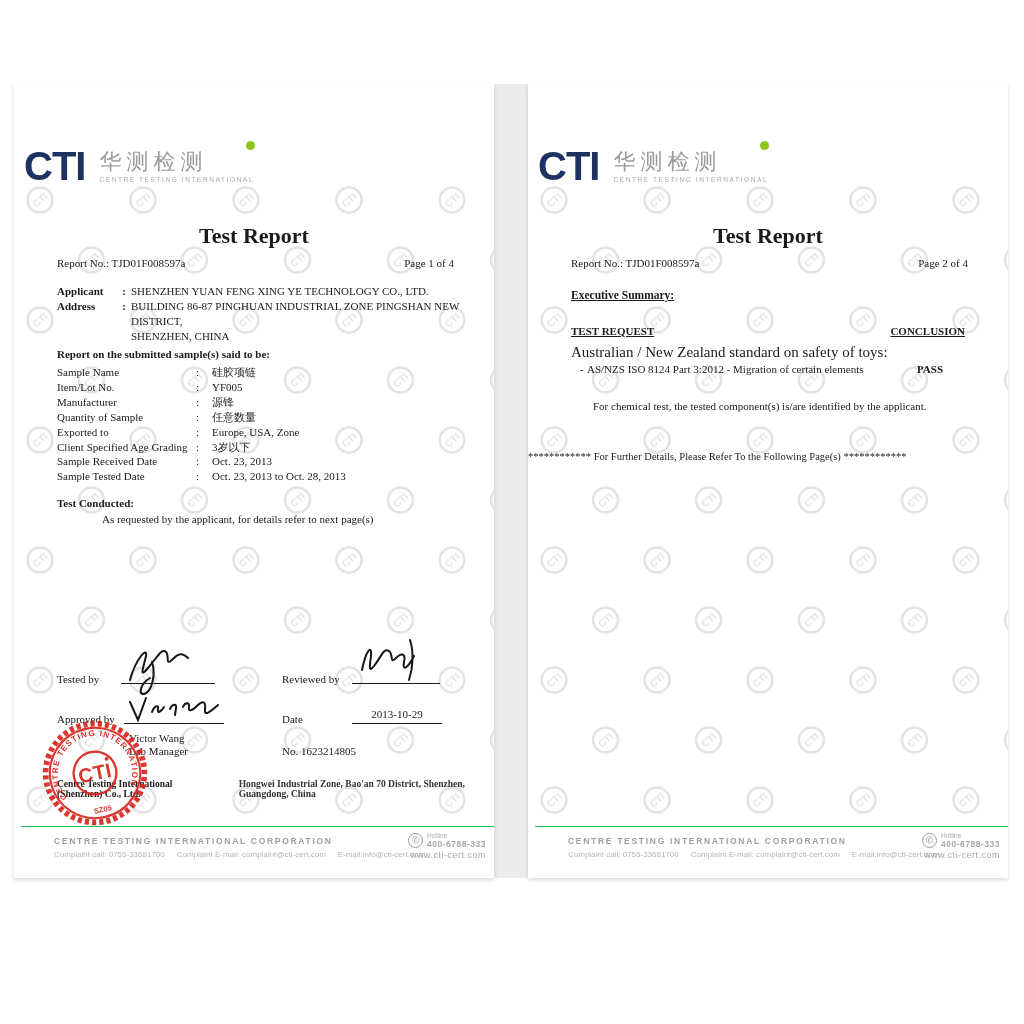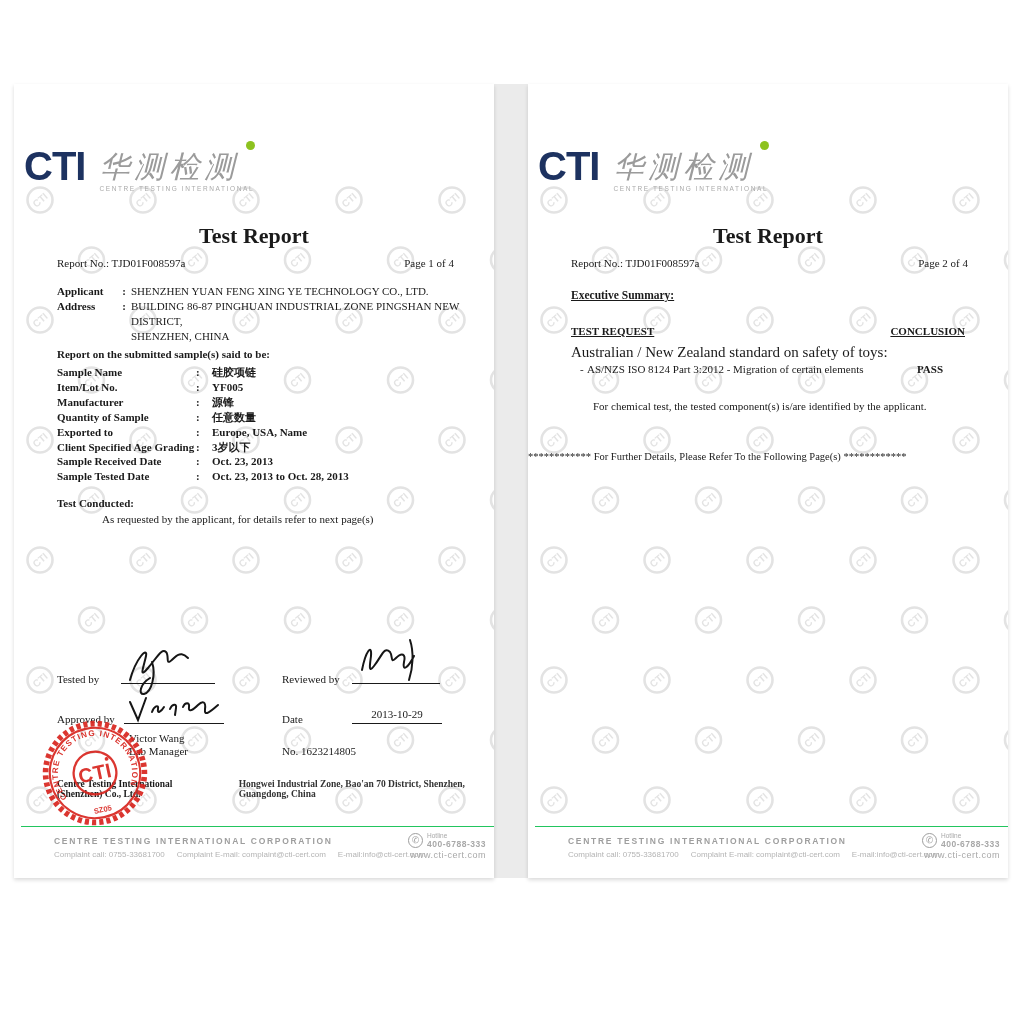--- a/index.html
+++ b/index.html
@@ -15,42 +15,42 @@
 
   .wm-svg { position:absolute; left:0; top:88px; width:480px; height:650px; pointer-events:none; }
 
   
   .logo { position:absolute; top:64px; left:10px; display:flex; align-items:flex-start; }
   .cti-word { font-family:"Liberation Sans", sans-serif; font-weight:bold; font-size:40px;
               line-height:.9; color:#1d3260; position:relative; letter-spacing:-1px; }
   .cti-dot { position:absolute; right:-1px; top:-7px; width:9px; height:9px; border-radius:50%;
              background:#8dc21f; }
   .logo-right { margin-left:14px; margin-top:2px; }
-  .logo-cn { font-family:"DejaVu Sans", sans-serif; font-size:30px; line-height:1.1;
-             color:#9b9b9b; letter-spacing:5px; font-weight:500;font-style:italic; }
+  .logo-cn { font-family:"DejaVu Sans", sans-serif; font-size:22px; line-height:1.1;
+             color:#9b9b9b; letter-spacing:5px; font-weight:500; }
   .logo-sub { font-family:"Liberation Sans", sans-serif; font-size:6.5px; letter-spacing:1.6px;
               color:#aaaaaa; margin-top:2px; }
 
   
   .title { position:absolute; top:139px; left:0; width:100%; text-align:center;
            font-size:22px; font-weight:bold; }
   .meta-row { position:absolute; top:173px; left:43px; right:40px; font-size:11px;
               display:flex; justify-content:space-between; }
   .b { font-weight:bold; }
   .u { text-decoration:underline; }
 
   
   .applicant-block { position:absolute; top:200px; left:43px; right:28px; font-size:11px; }
   .app-row { display:flex; line-height:15px; }
   .app-label { font-weight:bold; width:60px; }
   .app-colon { font-weight:bold; width:14px; text-align:center; }
   .app-val { flex:1; }
 
   .sample-heading { position:absolute; top:264px; left:43px; font-size:11px; font-weight:bold; }
-  .sample-table { position:absolute; top:281px; left:43px; right:28px; font-size:11px;font-weight:bold; }
+  .sample-table { position:absolute; top:281px; left:43px; right:28px; font-size:11px; }
   .s-row { display:flex; line-height:14.9px; }
   .s-label { width:139px; }
   .s-colon { width:16px; }
   .s-val { flex:1; }
 
   .tc-heading { position:absolute; top:413px; left:43px; font-size:11px; font-weight:bold; }
   .tc-text { position:absolute; top:429px; left:43px; font-size:11px;margin-left:45px; }
 
   .sig-label { position:absolute; font-size:11px; }
   .sig-line { position:absolute; border-bottom:1px solid #1a1a1a; }
@@ -170,21 +170,21 @@
       <span class="s-val">源锋</span>
     </div>
     <div class="s-row">
       <span class="s-label">Quantity of Sample</span>
       <span class="s-colon">:</span>
       <span class="s-val">任意数量</span>
     </div>
     <div class="s-row">
       <span class="s-label">Exported to</span>
       <span class="s-colon">:</span>
-      <span class="s-val">Europe, USA, Name</span>
+      <span class="s-val">Europe, USA, Zone</span>
     </div>
     <div class="s-row">
       <span class="s-label">Client Specified Age Grading</span>
       <span class="s-colon">:</span>
       <span class="s-val">3岁以下</span>
     </div>
     <div class="s-row">
       <span class="s-label">Sample Received Date</span>
       <span class="s-colon">:</span>
       <span class="s-val">Oct. 23, 2013</span>

